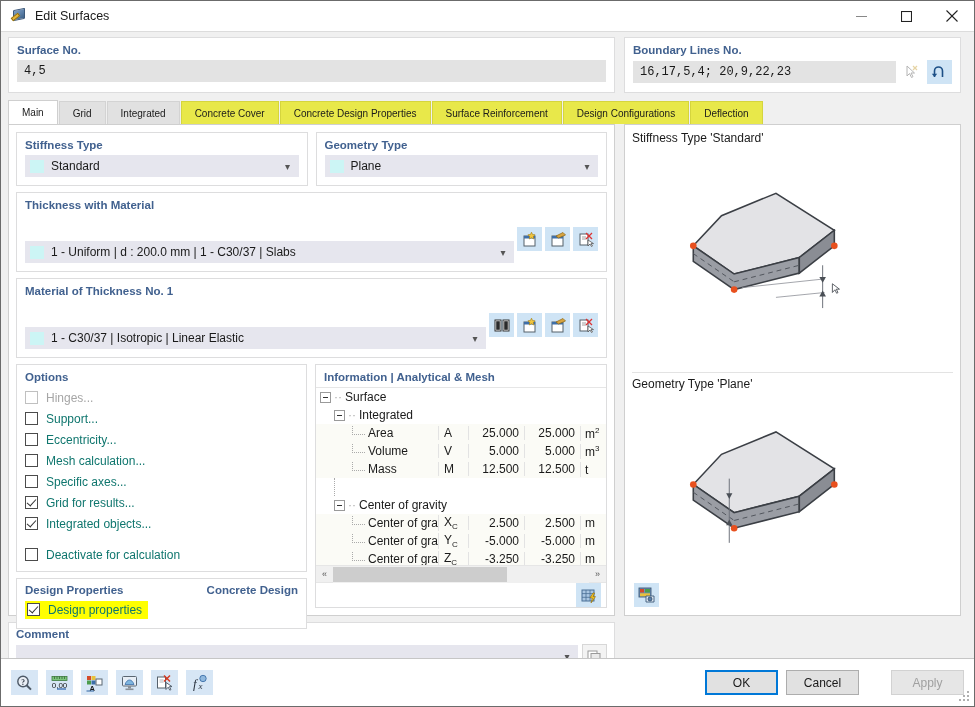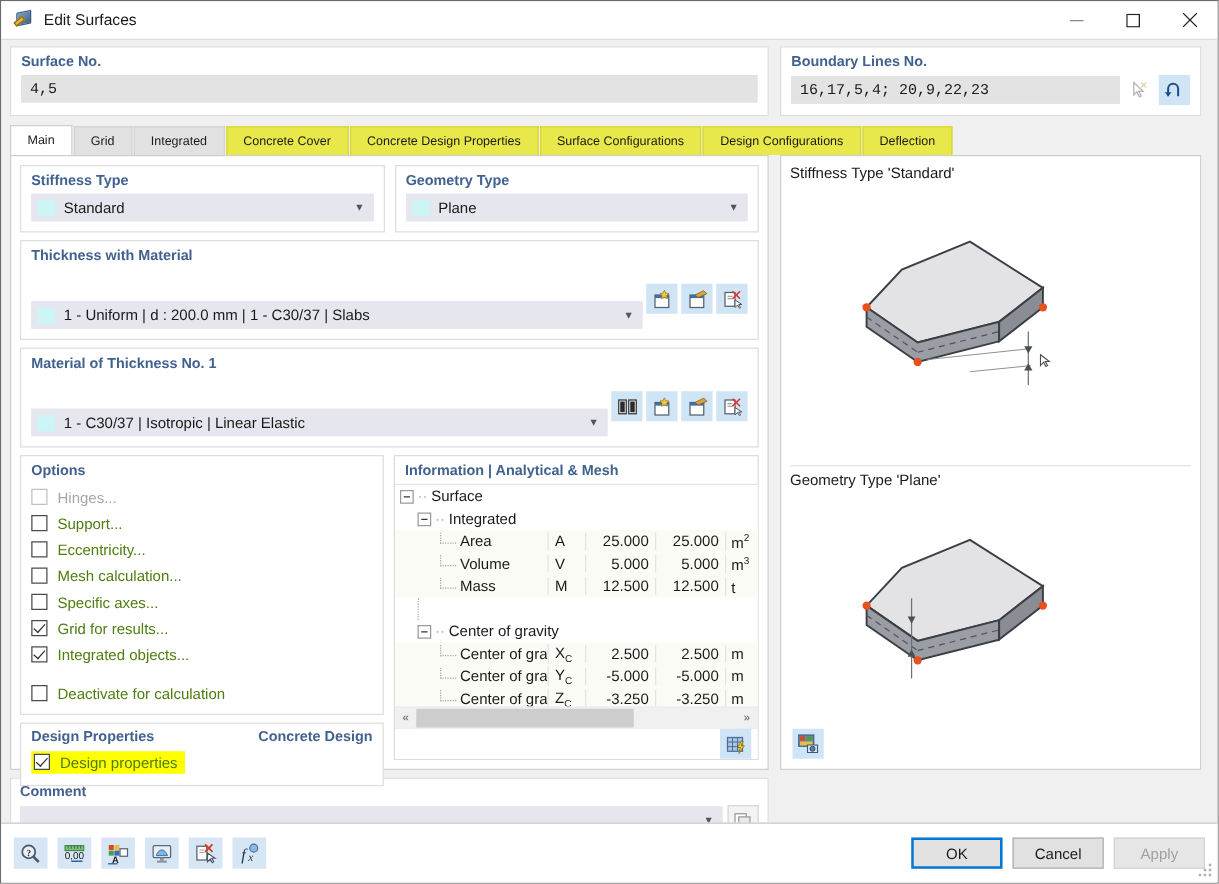--- a/index.html
+++ b/index.html
@@ -199,21 +199,21 @@
   .optbox {
     background: #ffffff;
     border: 1px solid #ddddde;
     padding: 6px 8px 6px 8px;
     flex: 1 1 auto;
   }
   .chk-row {
     display: flex; align-items: center;
     height: 21px;
     font-size: 12px;
-    color: #4d7c0f;
+    color: #0f766e;
   }
   .chk-row.dim { color: #a6a6a6; }
   .cbox {
     width: 13px; height: 13px;
     border: 1px solid #4b4b4b;
     background: #ffffff;
     margin-right: 8px;
     flex: 0 0 auto;
     position: relative;
   }
@@ -390,21 +390,21 @@
     border: 1px solid #adadad;
     font-size: 12px;
     color: #1a1a1a;
     display: flex; align-items: center; justify-content: center;
     font-family: "Liberation Sans", sans-serif;
   }
   .btn.default {
     background: #e1e1e1;
     border: 2px solid #0078d7;
   }
-  .btn.disabled { color: #a0a0a0; background: #e6e6e6; border-color: #d2d2d2; }
+  .btn.disabled { color: #a0a0a0; background: #e6e6e6; border-color: #d2d2d2; margin-left: 24px; }
   .grip {
     position: absolute; right: 3px; bottom: 3px;
     width: 12px; height: 12px;
   }
   .grip i {
     position: absolute; width: 2px; height: 2px; background: #b0b0b0;
   }
 </style>
 </head>
 <body>
@@ -464,21 +464,21 @@
         </div>
       </div>
     </div>
 
     <div class="tabstrip">
       <div class="tab active">Main</div>
       <div class="tab">Grid</div>
       <div class="tab">Integrated</div>
       <div class="tab highlight">Concrete Cover</div>
       <div class="tab highlight">Concrete Design Properties</div>
-      <div class="tab highlight">Surface Configurations</div>
+      <div class="tab highlight">Surface Reinforcement</div>
       <div class="tab highlight">Design Configurations</div>
       <div class="tab highlight">Deflection</div>
     </div>
 
     <div class="mainsplit">
 
       <div class="panel-left">
 
         <div class="row2">
           <div class="group-white halfbox">

